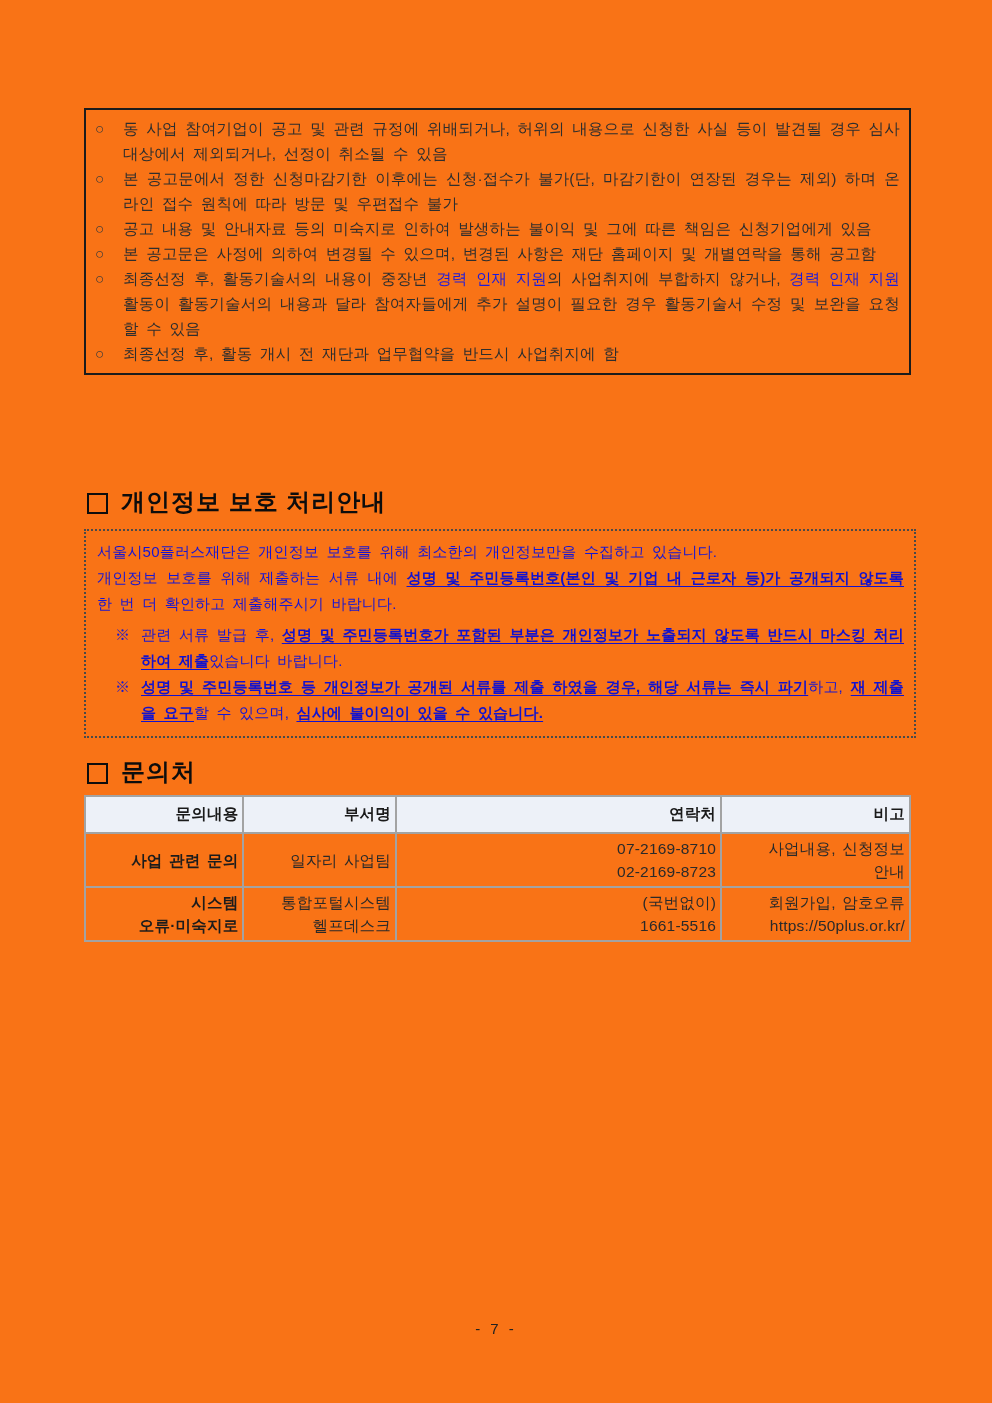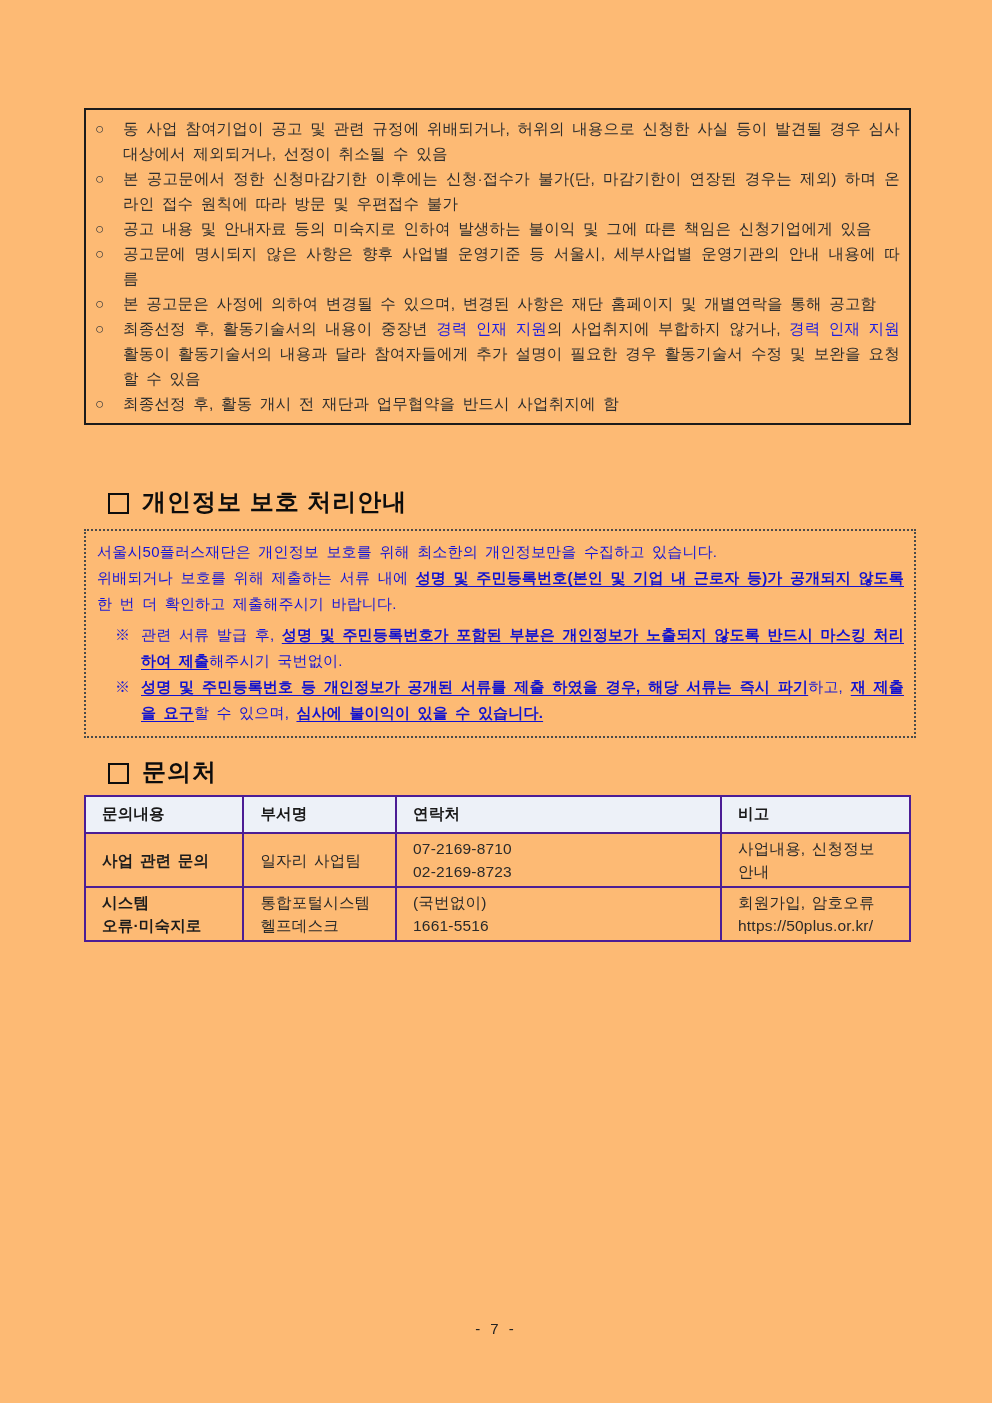--- a/index.html
+++ b/index.html
@@ -1,21 +1,21 @@
 <!DOCTYPE html>
 <html lang="ko"><head>
 <meta charset="utf-8">
 <style>
   html, body { margin: 0; padding: 0; background: #ffffff; }
   .page {
     position: relative;
     width: 992px;
     height: 1403px;
     margin: 0 auto;
-    background: #fdba74;
+    background: #f97316;
     font-family: "Liberation Sans", sans-serif;
     color: #2b2b2b;
     overflow: hidden;
   }
 
   
   .notice-box {
     position: absolute;
     left: 84px; top: 108px;
     width: 827px;
@@ -47,21 +47,20 @@
   .section-header {
     position: absolute;
     left: 87px;
     display: flex;
     align-items: center;
     gap: 13px;
     font-size: 24px;
     font-weight: bold;
     color: #0d0d0d;
     letter-spacing: 1px;
-    margin-left: 21px;
   }
   .sq-marker {
     display: inline-block;
     width: 17px; height: 17px;
     border: 2px solid #0d0d0d;
     margin-top: 2px;
   }
   .hdr-privacy { top: 486px; }
   .hdr-contact { top: 756px; }
 
@@ -97,24 +96,24 @@
   .contact-table {
     position: absolute;
     left: 84px; top: 795px;
     width: 827px;
     border-collapse: collapse;
     table-layout: fixed;
     font-size: 15.5px;
     color: #2a2a2a;
   }
   .contact-table th, .contact-table td {
-    border: 2px solid #4c1d95;
-    text-align: left;
+    border: 2px solid #a3a3a3;
+    text-align: right;
     vertical-align: middle;
-    padding: 2px 16px;
+    padding: 2px 4px;
     letter-spacing: 0.2px;
     word-spacing: 2px;
   }
   .contact-table th {
     background: #edf1f8;
     font-weight: bold;
     height: 31px;
     color: #1a1a1a;
   }
   .contact-table td { white-space: pre-line; line-height: 23px; }
@@ -143,45 +142,42 @@
       <li class="notice-item">
         <span class="bullet">○</span><span><span>동 사업 참여기업이 공고 및 관련 규정에 위배되거나, 허위의 내용으로 신청한 사실 등이 발견될 경우 심사대상에서 제외되거나, 선정이 취소될 수 있음</span></span>
       </li>
       <li class="notice-item">
         <span class="bullet">○</span><span><span>본 공고문에서 정한 신청마감기한 이후에는 신청·접수가 불가(단, 마감기한이 연장된 경우는 제외) 하며 온라인 접수 원칙에 따라 방문 및 우편접수 불가</span></span>
       </li>
       <li class="notice-item">
         <span class="bullet">○</span><span><span>공고 내용 및 안내자료 등의 미숙지로 인하여 발생하는 불이익 및 그에 따른 책임은 신청기업에게 있음</span></span>
       </li>
       <li class="notice-item">
-        <span class="bullet">○</span><span><span>공고문에 명시되지 않은 사항은 향후 사업별 운영기준 등 서울시, 세부사업별 운영기관의 안내 내용에 따름</span></span>
-      </li>
-      <li class="notice-item">
         <span class="bullet">○</span><span><span>본 공고문은 사정에 의하여 변경될 수 있으며, 변경된 사항은 재단 홈페이지 및 개별연락을 통해 공고함</span></span>
       </li>
       <li class="notice-item">
         <span class="bullet">○</span><span><span>최종선정 후, 활동기술서의 내용이 중장년 </span><span class="seg-blue">경력 인재 지원</span><span>의 사업취지에 부합하지 않거나, </span><span class="seg-blue">경력 인재 지원</span><span> 활동이 활동기술서의 내용과 달라 참여자들에게 추가 설명이 필요한 경우 활동기술서 수정 및 보완을 요청할 수 있음</span></span>
       </li>
       <li class="notice-item">
         <span class="bullet">○</span><span><span>최종선정 후, 활동 개시 전 재단과 업무협약을 반드시 사업취지에 함</span></span>
       </li>
     </ul>
   </div>
 
   <div class="section-header hdr-privacy">
     <span class="sq-marker"></span>
     <span>개인정보 보호 처리안내</span>
   </div>
 
   <div class="privacy-box">
     <div class="privacy-para"><span>서울시50플러스재단은 개인정보 보호를 위해 최소한의 개인정보만을 수집하고 있습니다.</span></div>
-    <div class="privacy-para"><span>위배되거나 보호를 위해 제출하는 서류 내에 </span><span class="seg-bold seg-underline">성명 및 주민등록번호(본인 및 기업 내 근로자 등)가 공개되지 않도록</span><span> 한 번 더 확인하고 제출해주시기 바랍니다.</span></div>
+    <div class="privacy-para"><span>개인정보 보호를 위해 제출하는 서류 내에 </span><span class="seg-bold seg-underline">성명 및 주민등록번호(본인 및 기업 내 근로자 등)가 공개되지 않도록</span><span> 한 번 더 확인하고 제출해주시기 바랍니다.</span></div>
     <div class="privacy-notes">
       <div class="privacy-note">
-        <span class="note-marker">※</span><span><span>관련 서류 발급 후, </span><span class="seg-bold seg-underline">성명 및 주민등록번호가 포함된 부분은 개인정보가 노출되지 않도록 반드시 마스킹 처리하여 제출</span><span>해주시기 국번없이.</span></span>
+        <span class="note-marker">※</span><span><span>관련 서류 발급 후, </span><span class="seg-bold seg-underline">성명 및 주민등록번호가 포함된 부분은 개인정보가 노출되지 않도록 반드시 마스킹 처리하여 제출</span><span>있습니다 바랍니다.</span></span>
       </div>
       <div class="privacy-note">
         <span class="note-marker">※</span><span><span class="seg-bold seg-underline">성명 및 주민등록번호 등 개인정보가 공개된 서류를 제출 하였을 경우, 해당 서류는 즉시 파기</span><span>하고, </span><span class="seg-bold seg-underline">재 제출을 요구</span><span>할 수 있으며, </span><span class="seg-bold seg-underline">심사에 불이익이 있을 수 있습니다.</span></span>
       </div>
     </div>
   </div>
 
   <div class="section-header hdr-contact">
     <span class="sq-marker"></span>
     <span>문의처</span>

